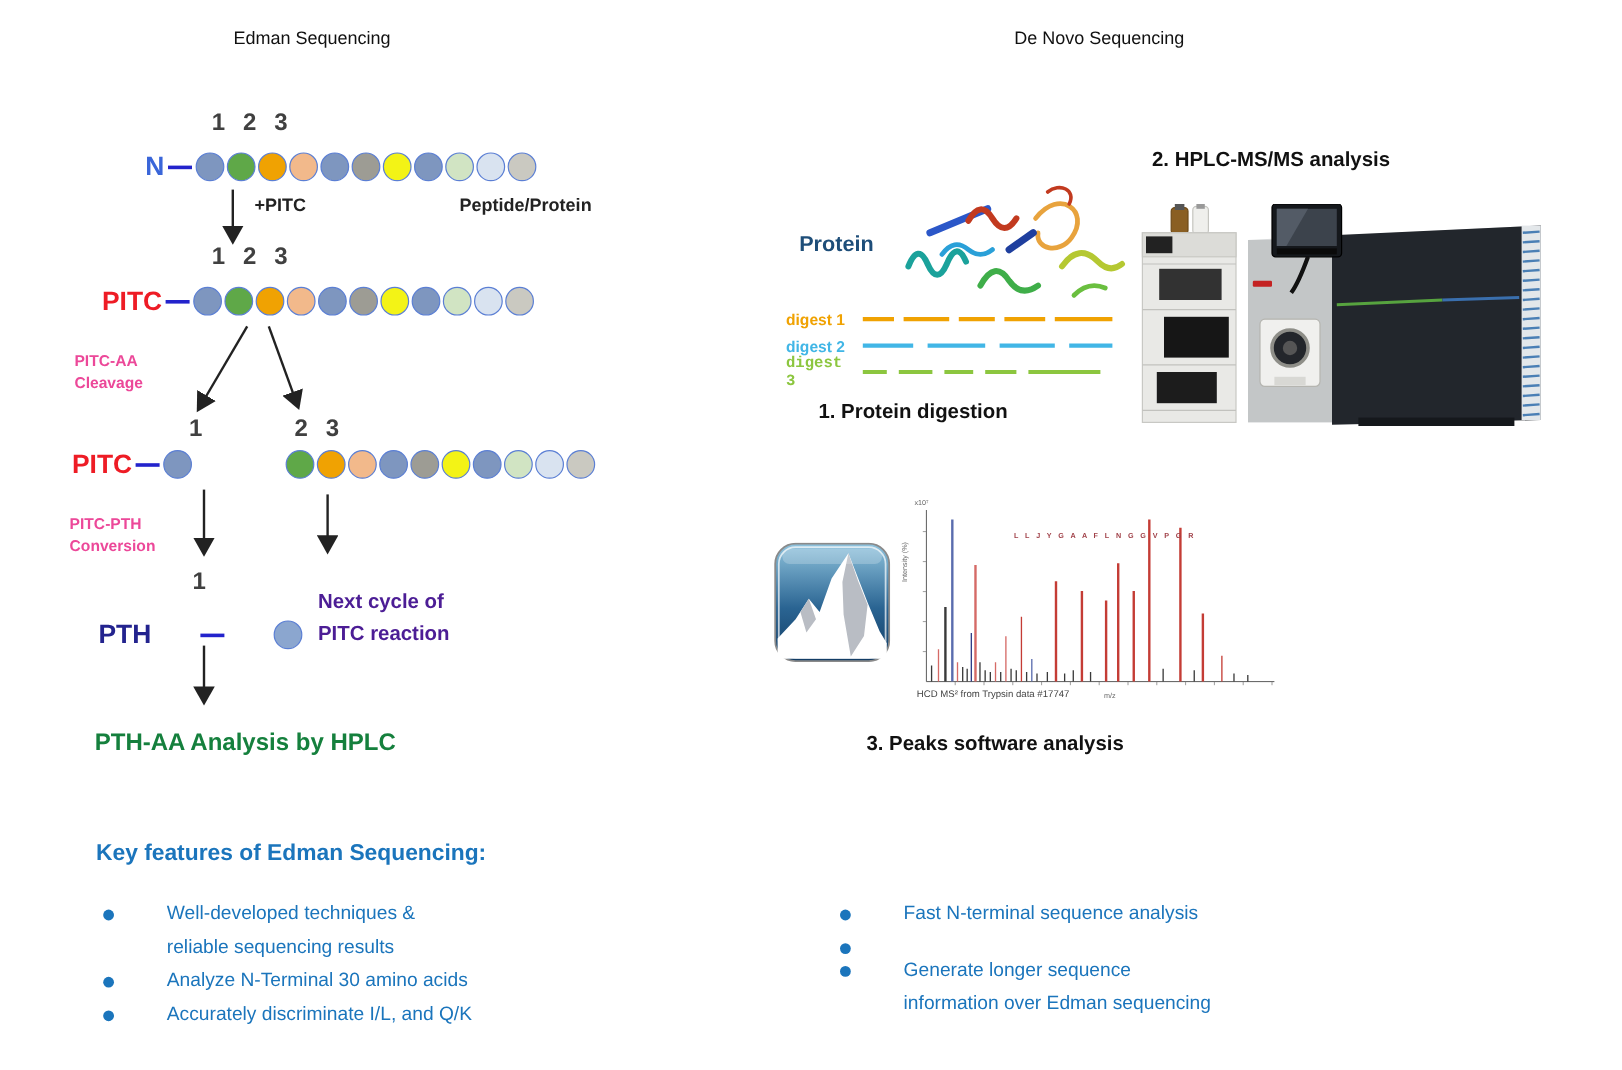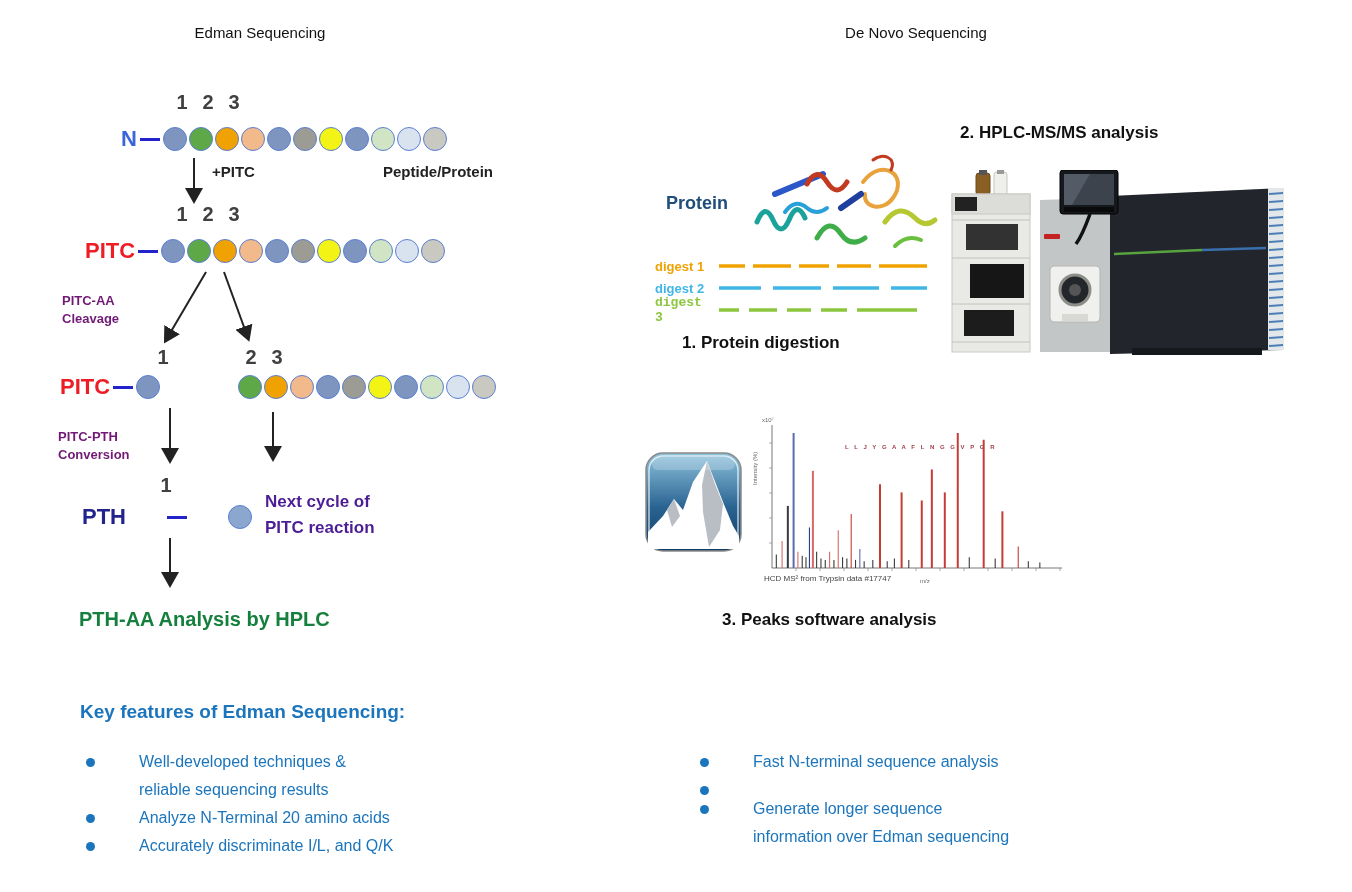--- a/index.html
+++ b/index.html
@@ -13,21 +13,21 @@
   .step-label{font-size:17px;font-weight:bold;color:#111;}
   
   .chain{display:flex;align-items:center;}
   .bead{box-sizing:border-box;width:24px;height:24px;border-radius:50%;
         border:1.5px solid #5b7fd4;margin-right:2px;flex:0 0 auto;}
   .connector{width:20px;height:3px;background:#2323cc;margin:0 3px;flex:0 0 auto;}
   .term-label{font-size:22px;font-weight:bold;line-height:1;}
   .numrow{display:flex;}
   .numrow span{display:inline-block;width:26px;text-align:center;
                font-size:20px;font-weight:bold;color:#404040;}
-  .small-note{font-size:13px;font-weight:bold;color:#701a75;line-height:1.35;}
+  .small-note{font-size:13px;font-weight:bold;color:#ec4899;line-height:1.35;}
   .mid-note{font-size:15px;font-weight:bold;color:#222;}
   
   .feat-title{font-size:19px;font-weight:bold;color:#1b75bc;}
   .feat-list{display:flex;flex-direction:column;}
   .feat-item{display:flex;margin:0;}
   .feat-dot{width:9px;height:9px;border-radius:50%;background:#1b75bc;
             margin:10px 44px 0 0;flex:0 0 auto;}
   .feat-text{font-size:16px;color:#1b75bc;line-height:28px;}
   
   .digest-row{display:flex;align-items:center;height:22px;}
@@ -128,21 +128,21 @@
       </span>
   </div>
 
   <div class="abs small-note preline" style="left:58px;top:428px;">PITC-PTH
 Conversion</div>
 
   <div class="abs numrow" style="left:153px;top:474px;">
     <span>1</span>
   </div>
 
-  <div class="abs chain" style="left:82px;top:505px;gap:38px;">
+  <div class="abs chain" style="left:82px;top:517px;gap:38px;">
     <span class="term-label" style="color:#23238e;">PTH</span>
     <span class="connector"></span>
     <span style="display:flex;">
         <span class="bead" style="background: rgb(139, 166, 207);"></span>
       </span>
   </div>
 
   <div class="abs preline bold" style="left:265px;top:489px;font-size:17px;color:#4c1d95;line-height:1.55;">Next cycle of
 PITC reaction</div>
 
@@ -164,21 +164,21 @@
 
   <div class="abs feat-title" style="left:80px;top:701px;">Key features of Edman Sequencing:</div>
   <div class="abs feat-list" style="left:86px;top:748px;width:440px;">
     <div class="feat-item">
       <span class="feat-dot"></span>
       <span class="feat-text preline">Well-developed techniques &amp;
 reliable sequencing results</span>
     </div>
     <div class="feat-item">
       <span class="feat-dot"></span>
-      <span class="feat-text preline">Analyze N-Terminal 20 amino acids</span>
+      <span class="feat-text preline">Analyze N-Terminal 30 amino acids</span>
     </div>
     <div class="feat-item">
       <span class="feat-dot"></span>
       <span class="feat-text preline">Accurately discriminate I/L, and Q/K</span>
     </div>
   </div>
 
   <div class="abs col-title" style="left:676px;top:24px;width:480px;">De Novo Sequencing</div>
 
   <div class="abs step-label" style="left:960px;top:123px;">2. HPLC-MS/MS analysis</div>

